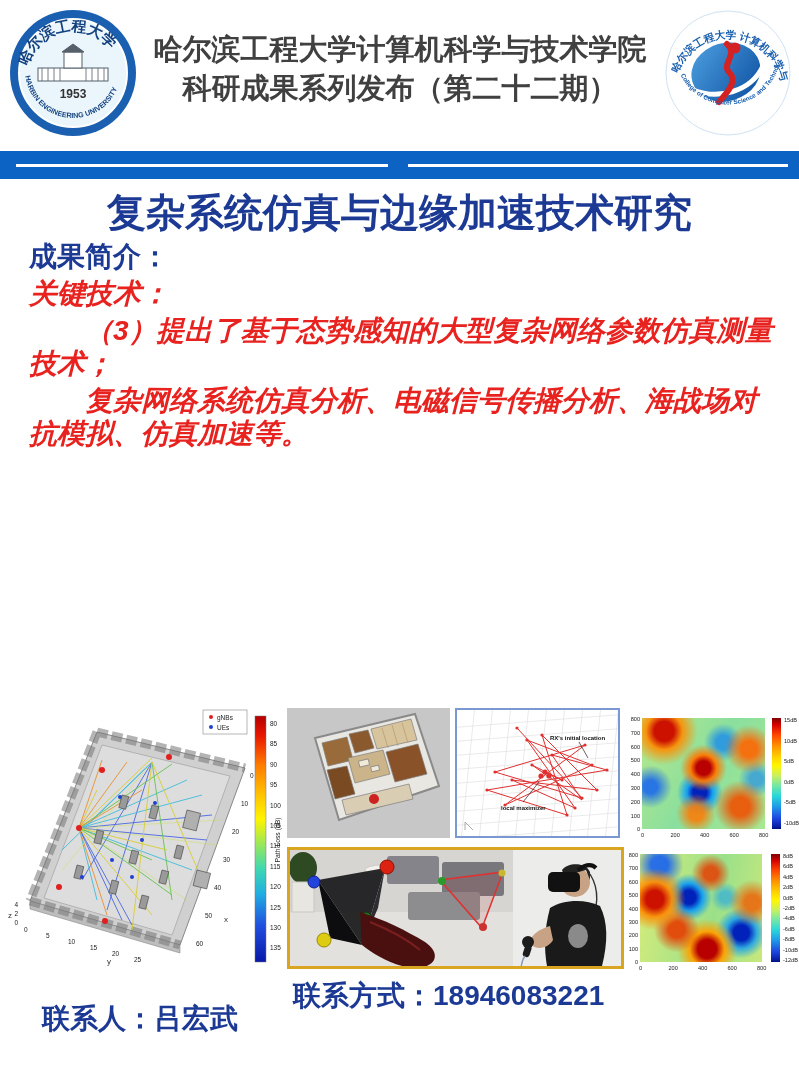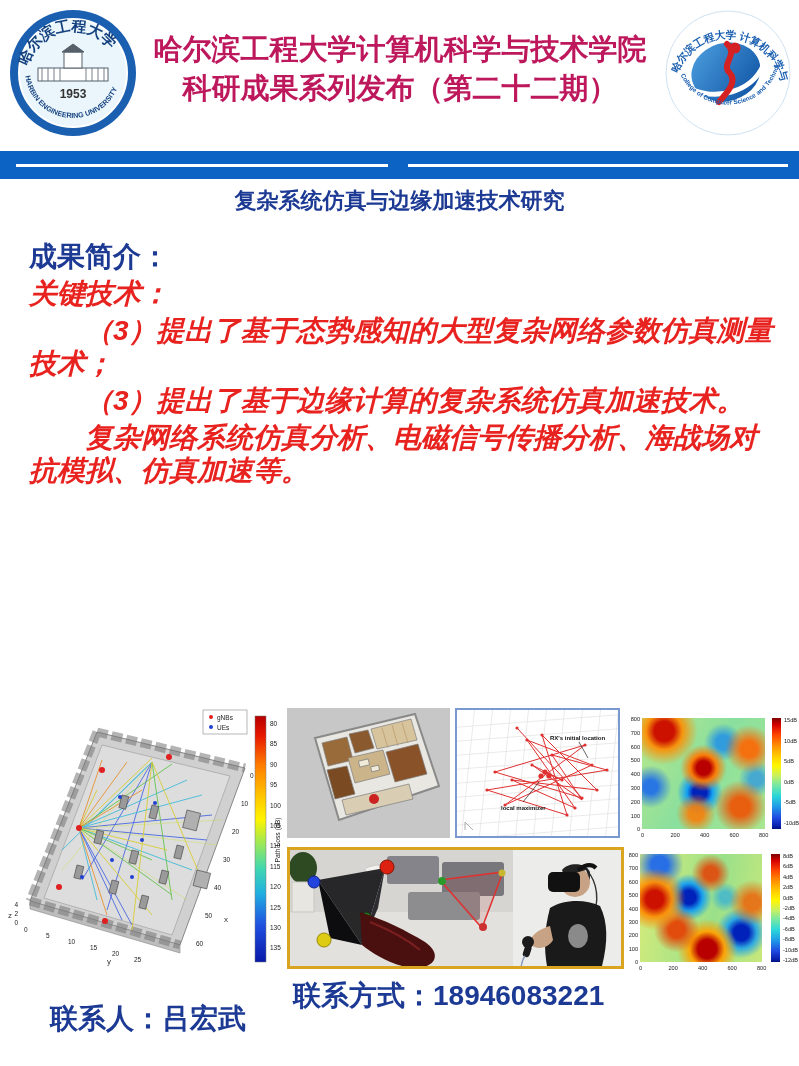--- a/index.html
+++ b/index.html
@@ -3,29 +3,29 @@
 <meta charset="utf-8">
 <style>
   html,body{margin:0;padding:0;background:#888;}
   .poster{position:relative;width:799px;height:1066px;background:#ffffff;overflow:hidden;
           font-family:"Liberation Sans",sans-serif;margin:0 auto;}
   
   .logo{position:absolute;top:8px;width:130px;height:130px;}
   .logo-left{left:8px;}
   .logo-right{left:663px;}
   .header-title{position:absolute;left:138px;top:30px;width:524px;text-align:center;
-                color:#be185d;font-weight:bold;font-size:29px;line-height:39px;letter-spacing:0;}
+                color:#404040;font-weight:bold;font-size:29px;line-height:39px;letter-spacing:0;}
   
   .bar{position:absolute;left:0;top:151px;width:799px;height:28px;background:#0d63c4;}
   .bar .wline{position:absolute;top:13px;height:3px;background:#ffffff;}
   .bar .wline.l{left:16px;width:372px;}
   .bar .wline.r{left:408px;width:380px;}
   
   .main-title{position:absolute;left:0;top:186px;width:799px;text-align:center;
-              color:#1c3a94;font-size:22px;font-weight:bold;}
+              color:#1c3a94;font-size:39px;font-weight:bold;}
   .content{position:absolute;left:25px;top:236px;width:752px;font-weight:bold;
            font-size:28px;line-height:33px;color:#1c3a94;}
   .content p{margin:4px;}
   .indent{text-indent:2em;}
   .red{color:#e8221f;font-style:italic;}
   
   .fig{position:absolute;}
   .fig-pathloss{left:2px;top:700px;width:285px;height:276px;}
   .fig-floorplan{left:287px;top:708px;width:163px;height:130px;background:#c7c7c7;}
   .fig-traj{left:455px;top:708px;width:165px;height:130px;background:#fff;
@@ -65,21 +65,21 @@
       #ffd000 35%,#fff600 43%,#c8f060 52%,#7ce8a0 60%,#2bd8d8 70%,#1f9ae8 80%,
       #1f49e0 90%,#0b22b0 97%,#00127f 100%);}
   .hm-top-cbar{left:146px;top:14px;height:111px;}
   .hm-bot-cbar{left:145px;top:10px;height:108px;}
   .overlay{position:absolute;left:0;top:0;width:100%;height:100%;}
   svg text{font-family:"Liberation Sans",sans-serif;}
   .ticks text{font-size:5.6px;fill:#222;}
   .ticks-end text{text-anchor:end;}
   .pl-ticks text{font-size:6.5px;fill:#222;}
   
-  .contact-person{position:absolute;left:42px;top:1000px;font-size:28px;font-weight:bold;color:#1c3a94;margin-left:8px;}
+  .contact-person{position:absolute;left:42px;top:1000px;font-size:28px;font-weight:bold;color:#1c3a94;}
   .contact-right{position:absolute;left:293px;top:974px;font-size:28px;font-weight:bold;
                  color:#1c3a94;line-height:44px;}
 </style>
 </head>
 <body>
 
 <div class="poster">
 
   <div class="logo logo-left">
     <svg viewBox="0 0 130 130" width="130" height="130">
@@ -142,21 +142,20 @@
     <div class="wline l"></div>
     <div class="wline r"></div>
   </div>
 
   <div class="main-title">复杂系统仿真与边缘加速技术研究</div>
 
   <div class="content">
     <p>成果简介：</p>
     <p class="red">关键技术：</p>
     <p class="red indent">（3）提出了基于态势感知的大型复杂网络参数仿真测量技术；</p>
-    <p class="red indent">（3）提出了基于边缘计算的复杂系统仿真加速技术。</p>
     <p class="red indent">复杂网络系统仿真分析、电磁信号传播分析、海战场对抗模拟、仿真加速等。</p>
   </div>
 
   <div class="fig fig-pathloss">
     <svg viewBox="0 0 285 276" width="285" height="276">
       <defs>
         <linearGradient id="jet" x1="0" y1="0" x2="0" y2="1">
           <stop offset="0" stop-color="#b40000"></stop>
             <stop offset=".08" stop-color="#e81800"></stop>
           <stop offset=".2" stop-color="#ff7c00"></stop>

